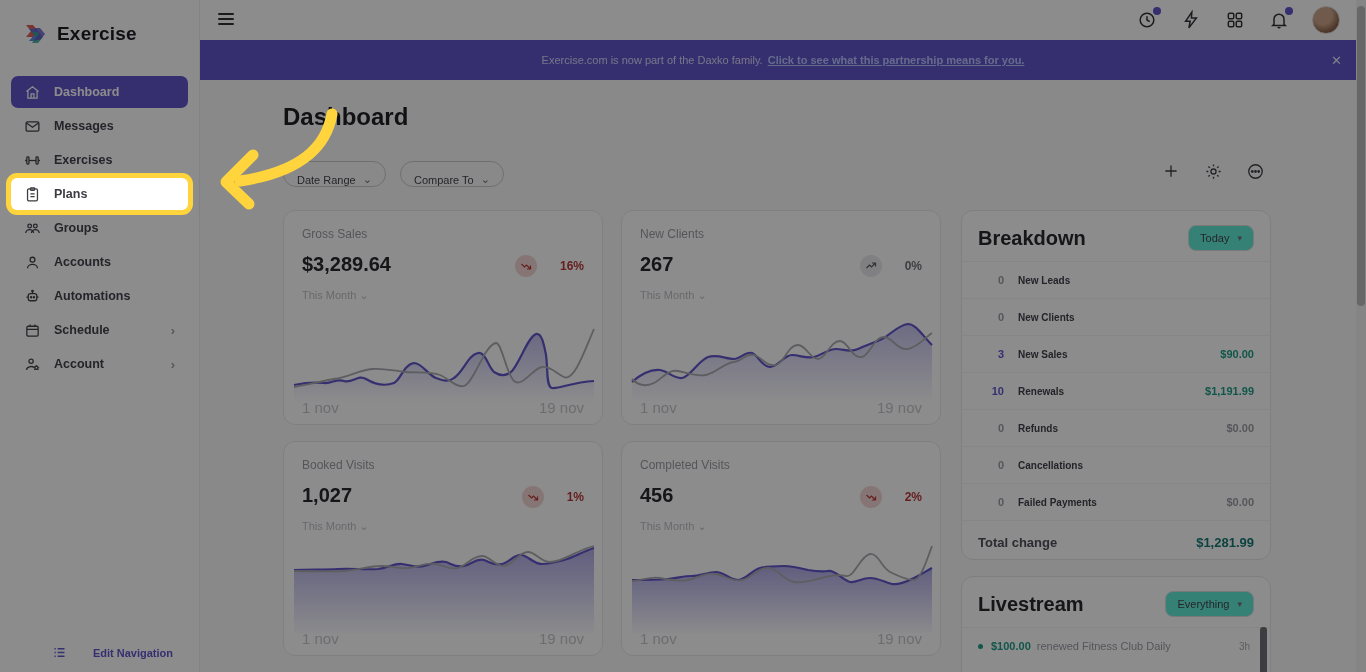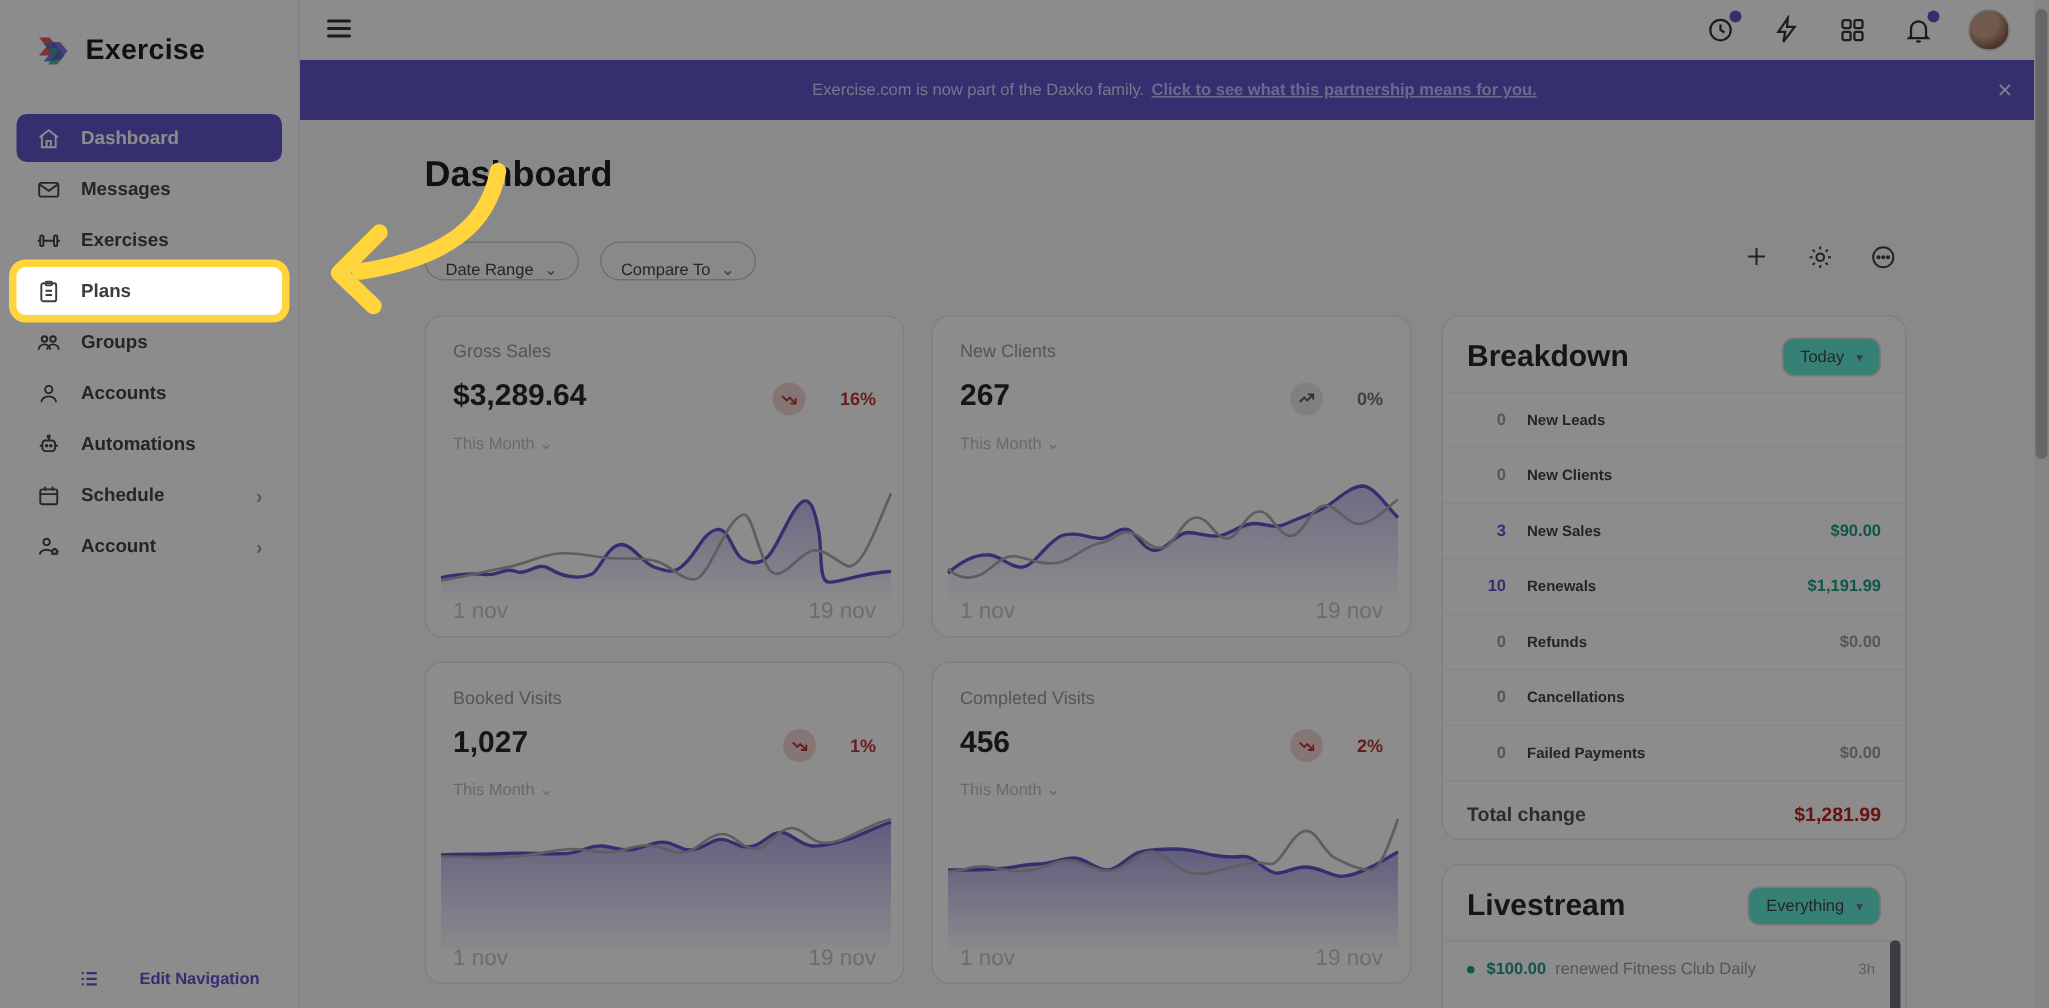--- a/index.html
+++ b/index.html
@@ -63,21 +63,21 @@
   .select-btn { display:flex; align-items:center; gap:8px; border:1px solid #dcdcdc; border-radius:8px; height:26px; padding:0 11px; font-size:11px; color:#3c3c42; background:#5eead4; cursor:pointer; }
   .select-btn .chev { font-size:9px; color:#6a6a70; }
   .b-row { display:flex; align-items:center; height:37px; padding:0 16px; border-bottom:1px solid #f4f4f4; cursor:pointer; }
   .b-count { width:26px; text-align:right; font-size:11px; font-weight:700; color:#9a9aa0; }
   .b-count.hl { color:#5b50c8; }
   .b-label { margin-left:14px; font-size:10px; font-weight:700; color:#3a3a40; }
   .b-amount { margin-left:auto; font-size:11px; font-weight:700; color:#9a9aa0; }
   .b-amount.green { color:#189a80; }
   .b-total { display:flex; align-items:center; height:42px; padding:0 16px; }
   .b-total-label { font-size:13px; font-weight:600; color:#4a4a50; }
-  .b-total-amount { margin-left:auto; font-size:13px; font-weight:700; color:#b91c1c; }
+  .b-total-amount { margin-left:auto; font-size:13px; font-weight:700; color:#0f766e; }
 
   .ls-item { display:flex; align-items:center; padding:12px 20px 12px 16px; font-size:11px; color:#98989e; position:relative; }
   .ls-dot { width:5px; height:5px; border-radius:50%; background:#189a80; margin-right:8px; }
   .ls-amount { color:#189a80; font-weight:700; margin-right:6px; }
   .ls-time { margin-left:auto; font-size:10px; color:#a8a8ae; }
   .ls-scroll { position:absolute; right:3px; top:50px; width:7px; height:60px; background:#6b6b70; border-radius:3px; }
 
   
   .scrollbar { position:absolute; right:0; top:0; width:10px; height:672px; background:#f1f1f1; z-index:5; }
   .scroll-thumb { position:absolute; left:1px; top:6px; width:8px; height:300px; background:#b9b9bd; border-radius:4px; cursor:pointer; }

